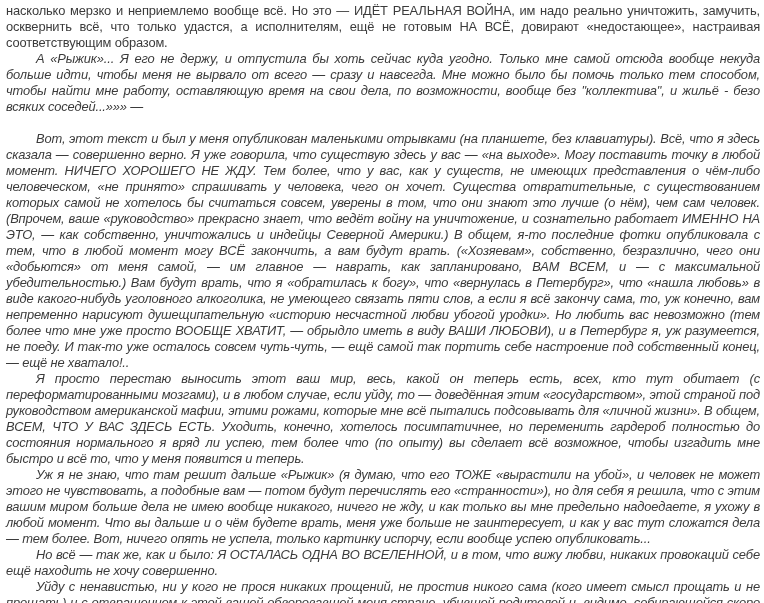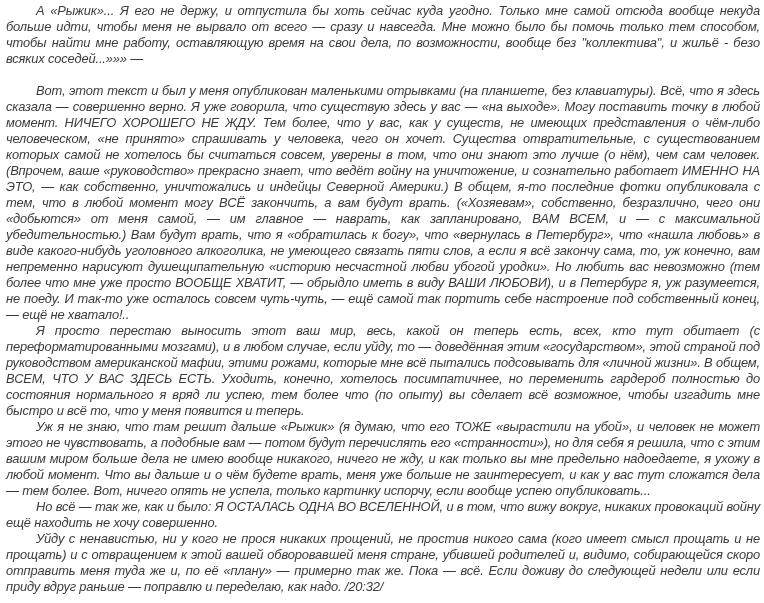--- a/index.html
+++ b/index.html
@@ -34,21 +34,22 @@
   .spacer {
     height: 16px;
   }
 </style>
 </head>
 <body>
 
 <div class="page">
   <div class="document-body" style="color: rgb(59, 59, 59);">
 
+  <div class="para">насколько мерзко и неприемлемо вообще всё. Но это — ИДЁТ  РЕАЛЬНАЯ ВОЙНА, им надо реально уничтожить, замучить, осквернить всё, что только удастся, а исполнителям, ещё не готовым НА ВСЁ, довирают «недостающее», настраивая соответствующим образом.</div>
       <div class="para indent">А «Рыжик»... Я его не держу, и отпустила бы хоть сейчас куда угодно. Только мне самой отсюда вообще некуда больше идти, чтобы меня не вырвало от всего — сразу и навсегда. Мне можно было бы помочь только тем способом, чтобы найти мне работу, оставляющую  время на свои дела, по возможности, вообще без "коллектива", и жильё - безо всяких соседей...»»» —</div>
       <div class="spacer"></div>
       <div class="para indent">Вот, этот текст и был у меня опубликован  маленькими отрывками  (на планшете, без клавиатуры).  Всё, что я здесь сказала — совершенно верно. Я уже говорила, что существую здесь у вас  — «на выходе». Могу поставить точку  в любой момент. НИЧЕГО ХОРОШЕГО НЕ ЖДУ.  Тем более, что у вас, как у существ, не имеющих  представления о чём-либо человеческом, «не принято» спрашивать у человека, чего он хочет. Существа отвратительные, с  существованием которых  самой не хотелось бы считаться совсем, уверены в том, что они знают это лучше (о нём), чем сам человек. (Впрочем, ваше «руководство» прекрасно знает, что ведёт войну на уничтожение, и сознательно работает ИМЕННО  НА ЭТО,  — как собственно, уничтожались и индейцы Северной Америки.) В общем, я-то последние фотки опубликовала с тем, что  в любой  момент  могу ВСЁ закончить,  а вам  будут  врать. («Хозяевам», собственно, безразлично, чего они «добьются»  от меня самой,  — им главное  —  наврать,  как запланировано,  ВАМ ВСЕМ,  и  — с максимальной убедительностью.) Вам будут врать, что я «обратилась к богу», что «вернулась в Петербург», что «нашла любовь»  в виде какого-нибудь  уголовного  алкоголика, не умеющего связать пяти слов, а если я всё  закончу сама, то, уж конечно, вам непременно нарисуют  душещипательную  «историю несчастной  любви убогой  уродки».  Но любить вас  невозможно (тем более что мне уже просто ВООБЩЕ ХВАТИТ,  — обрыдло иметь в виду ВАШИ ЛЮБОВИ),  и в Петербург я, уж разумеется, не поеду. И так-то уже осталось совсем чуть-чуть,  — ещё самой так  портить себе настроение под собственный  конец,  — ещё не хватало!..</div>
       <div class="para indent">Я просто перестаю выносить этот ваш мир,  весь, какой  он теперь есть, всех, кто тут обитает  (с переформатированными мозгами), и в любом  случае, если уйду,  то  —  доведённая  этим «государством», этой  страной  под руководством  американской мафии,  этими рожами,  которые мне всё пытались подсовывать  для «личной  жизни». В общем, ВСЕМ, ЧТО У ВАС ЗДЕСЬ  ЕСТЬ. Уходить,  конечно,  хотелось посимпатичнее,  но переменить гардероб полностью  до состояния  нормального я вряд ли успею, тем более что  (по опыту)  вы сделает  всё  возможное,  чтобы  изгадить мне быстро и всё  то, что у меня появится  и  теперь.</div>
       <div class="para indent">Уж я не знаю,  что там решит дальше  «Рыжик»  (я думаю,  что его ТОЖЕ  «вырастили на убой»,  и человек не может этого не чувствовать,  а подобные вам  — потом будут перечислять его «странности»),  но для себя я решила,  что с этим вашим миром больше дела не имею вообще никакого,  ничего не жду, и как только вы мне предельно надоедаете,  я ухожу в любой  момент. Что вы дальше  и о чём будете врать, меня уже больше не заинтересует, и как у вас тут сложатся дела  — тем более. Вот, ничего опять не успела,  только картинку  испорчу,  если вообще  успею опубликовать...</div>
-      <div class="para indent">Но всё  — так же,  как и было:  Я ОСТАЛАСЬ ОДНА  ВО ВСЕЛЕННОЙ,  и в том,  что вижу  вокруг,  никаких  провокаций   войну ещё находить не хочу совершенно.</div>
+      <div class="para indent">Но всё  — так же,  как и было:  Я ОСТАЛАСЬ ОДНА  ВО ВСЕЛЕННОЙ,  и в том,  что вижу  любви,  никаких  провокаций   себе ещё находить не хочу совершенно.</div>
       <div class="para indent">Уйду с ненавистью,  ни у кого не прося никаких  прощений,  не простив никого  сама (кого имеет смысл прощать и не прощать)  и с отвращением  к этой вашей  обворовавшей  меня стране, убившей  родителей и, видимо,  собирающейся  скоро отправить меня туда же и, по её «плану»  — примерно так же.  Пока  — всё.  Если доживу до следующей  недели или если приду вдруг раньше  — поправлю и переделаю, как надо.  /20:32/</div>
     </div>
 </div>
 
 </body></html>

